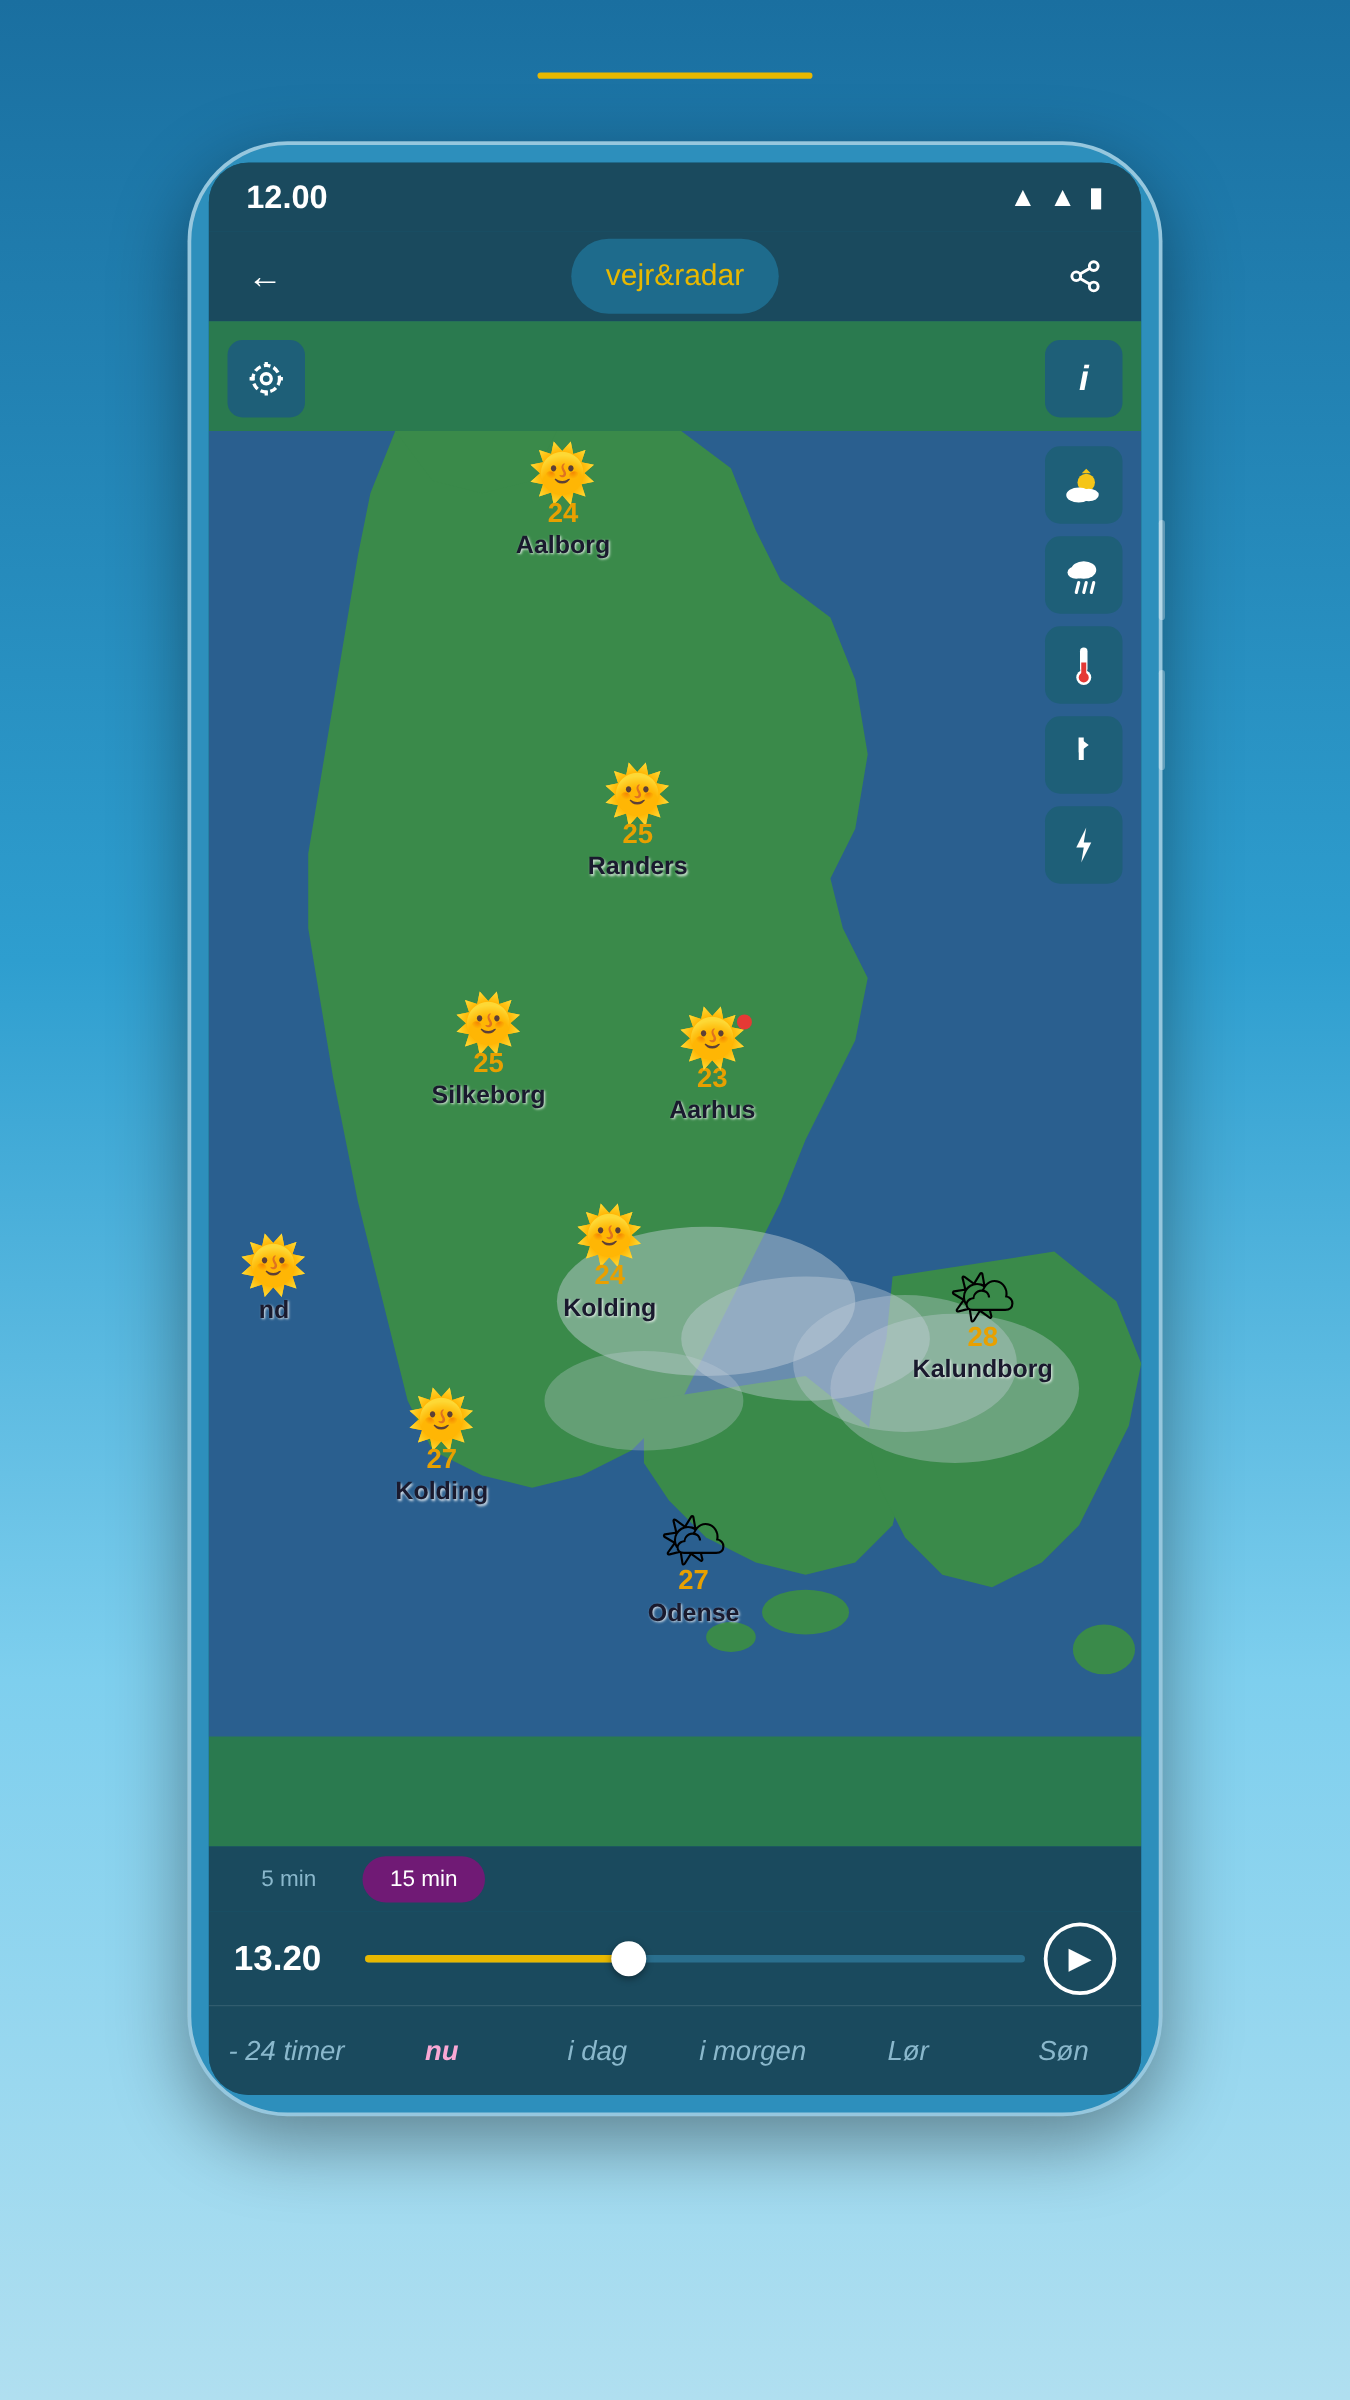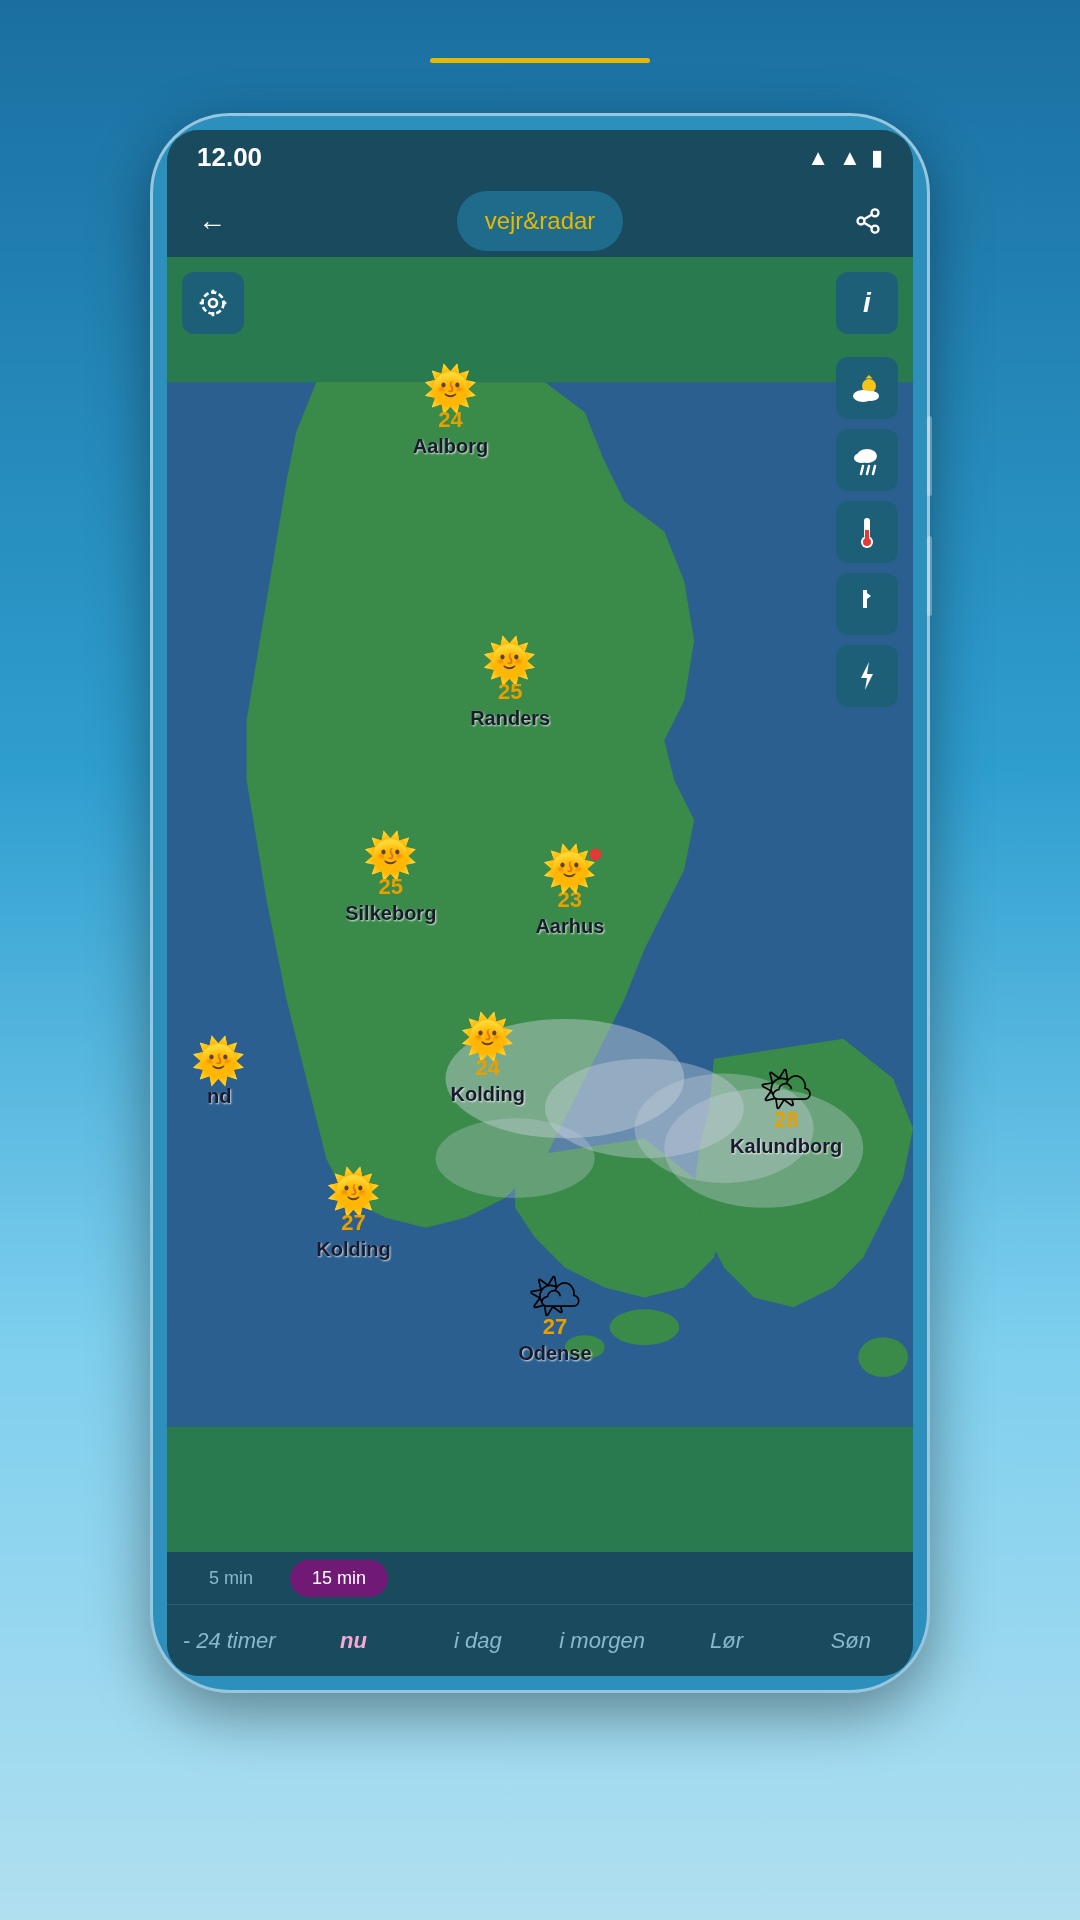--- a/index.html
+++ b/index.html
@@ -504,20 +504,30 @@
         <div class="sun-icon">🌞</div>
         <div class="city-label">nd</div>
       </div>
     </div>
 
     <div class="interval-bar">
       <div class="interval-btn inactive">5 min</div>
       <div class="interval-btn active">15 min</div>
     </div>
 
+    <div class="timeline-bar">
+      <span class="timeline-time">13.20</span>
+      <div class="timeline-track">
+        <div class="timeline-fill"></div>
+        <div class="timeline-thumb"></div>
+      </div>
+      <div class="play-btn">
+        <span>▶</span>
+      </div>
+    </div>
 
     <div class="bottom-nav">
       <div class="nav-item">- 24 timer</div>
       <div class="nav-item active">nu</div>
       <div class="nav-item">i dag</div>
       <div class="nav-item">i morgen</div>
       <div class="nav-item">Lør</div>
       <div class="nav-item">Søn</div>
     </div>
 

